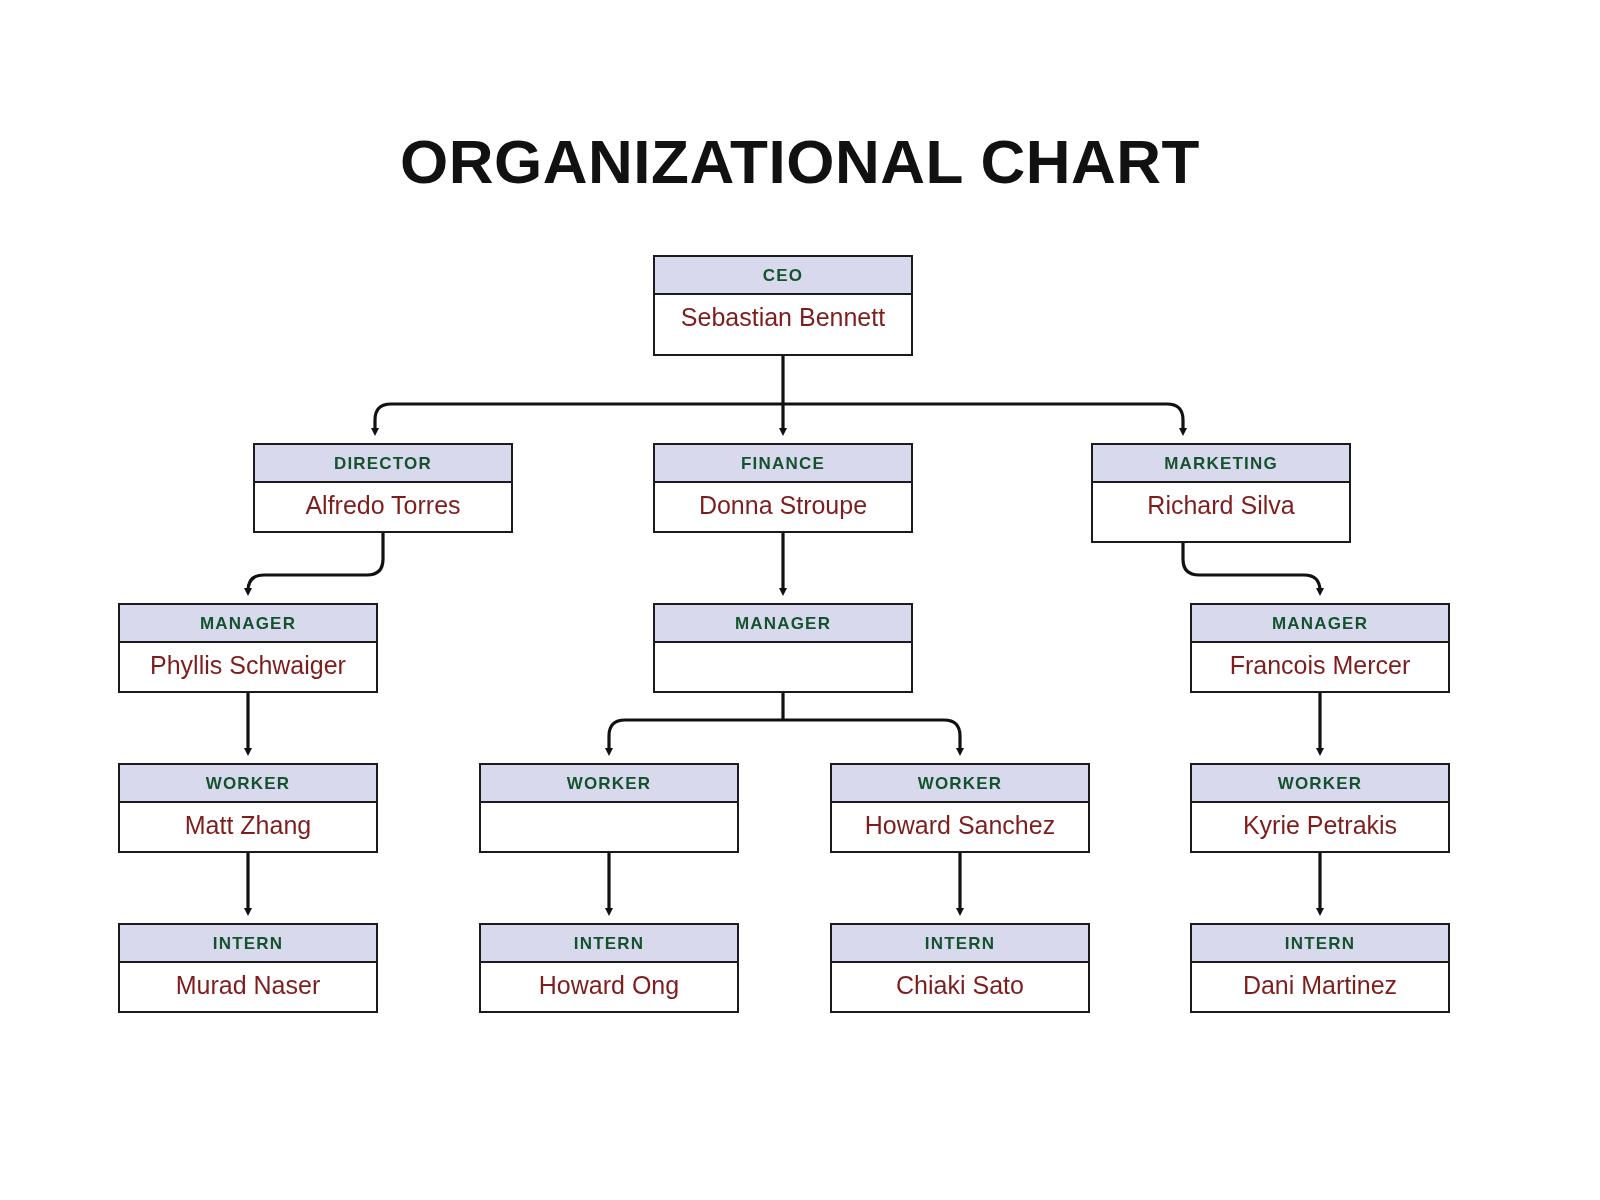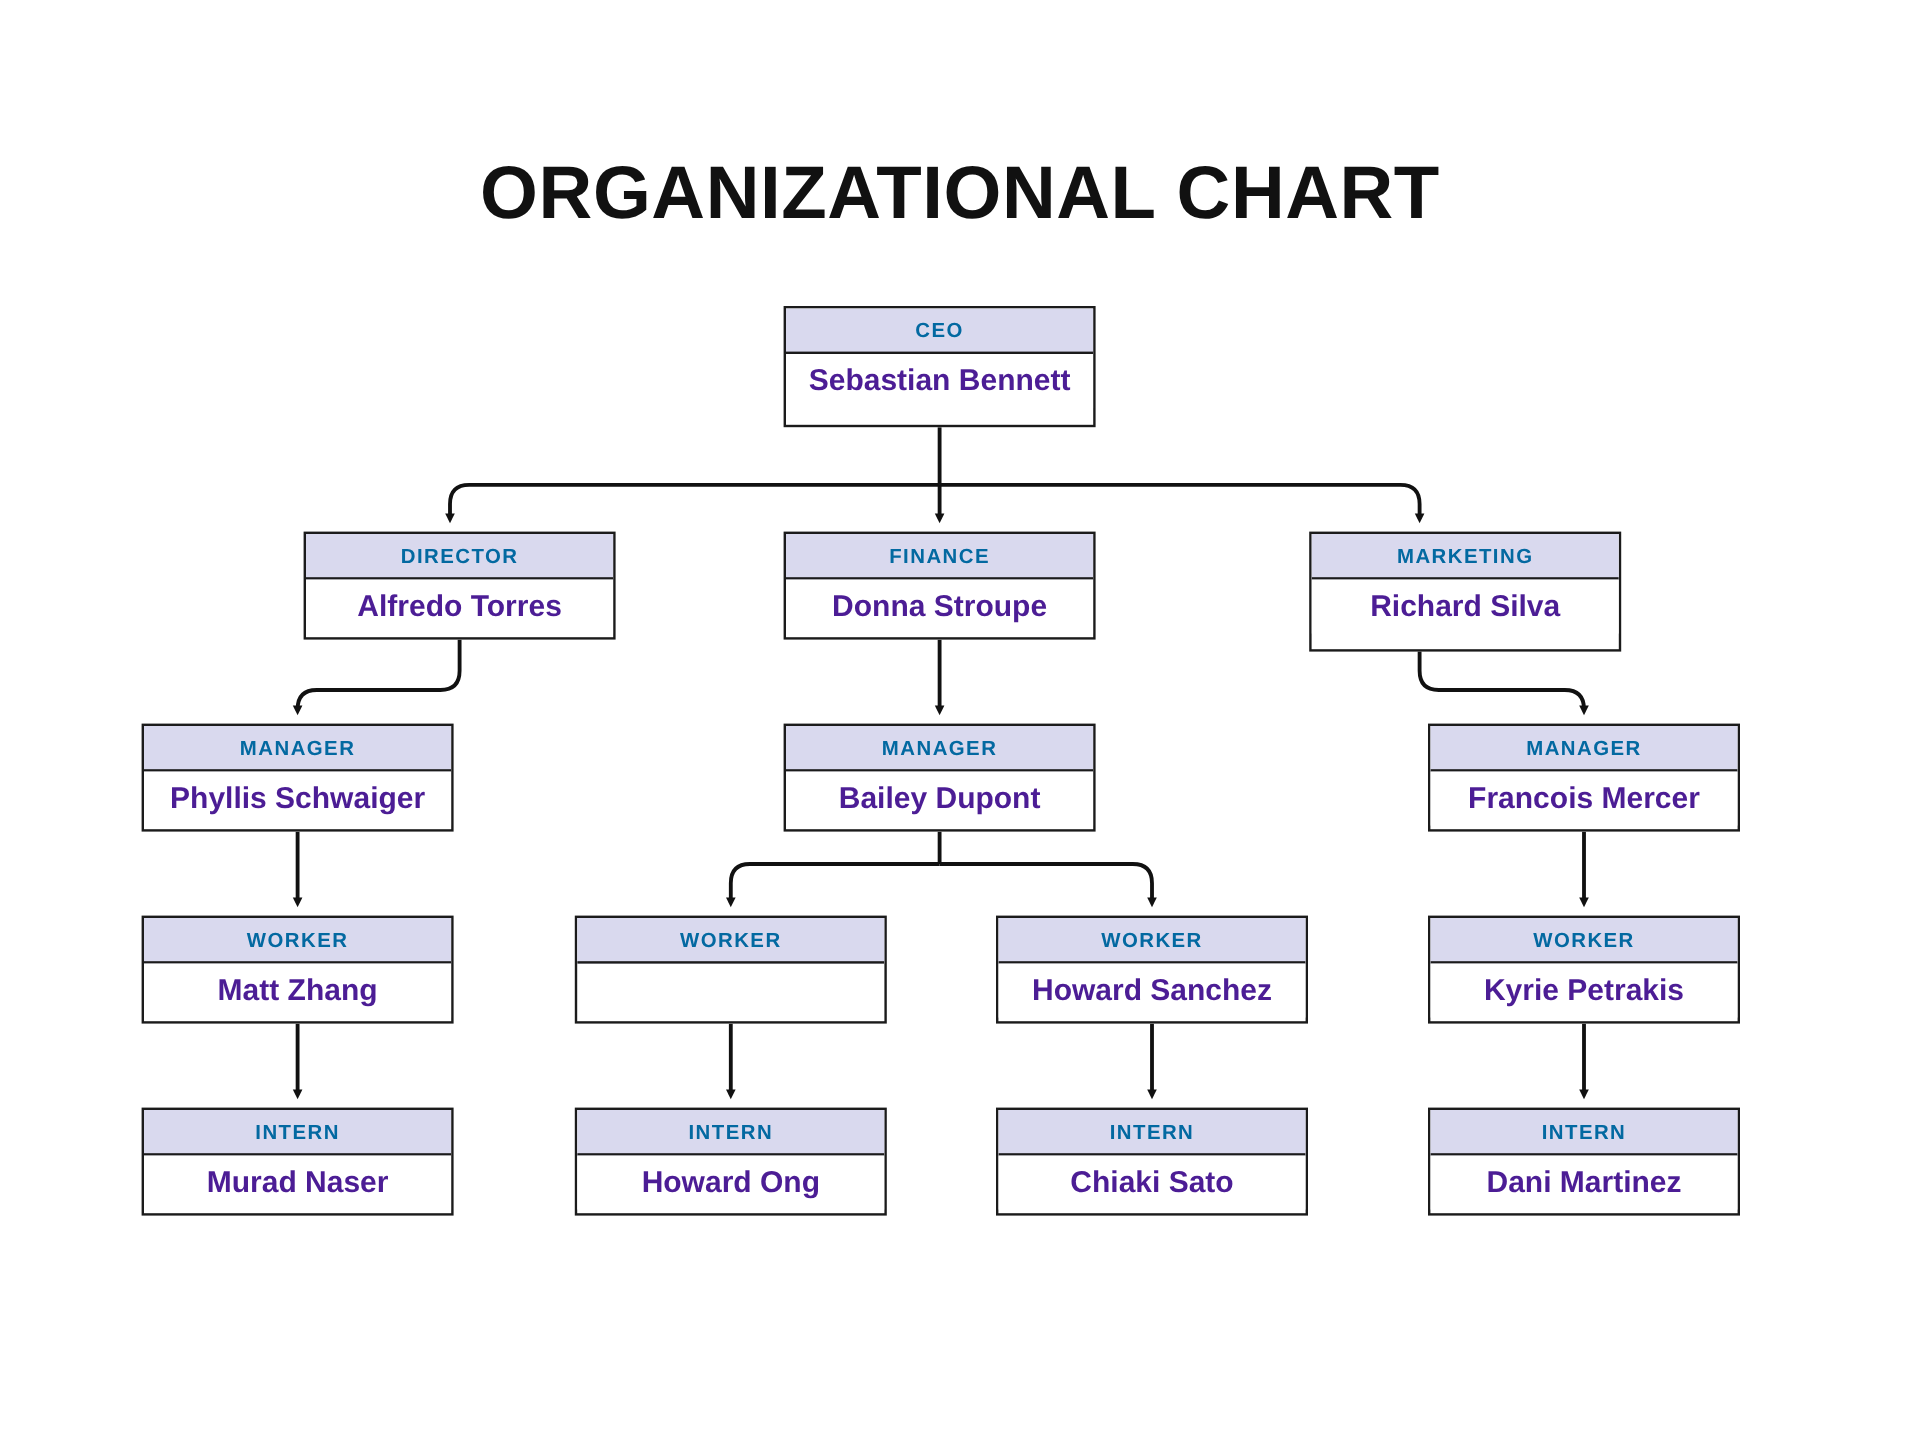--- a/index.html
+++ b/index.html
@@ -59,32 +59,32 @@
   .node .node-role {
     box-sizing: border-box;
     height: 38px;
     line-height: 38px;
     background: #d9d9ee;
     border-bottom: 2px solid #1b1b1b;
     text-align: center;
     font-size: 17px;
     font-weight: 700;
     letter-spacing: 1.2px;
-    color: #0369a1;
+    color: #14532d;
     font-family: "Liberation Sans", sans-serif;
     white-space: nowrap;
   }
   .node .node-name {
     box-sizing: border-box;
     height: 45px;
     line-height: 45px;
     text-align: center;
     font-size: 25px;
-    font-weight: 700;
-    color: #4c1d95;
+    font-weight: 400;
+    color: #7f1d1d;
     background: #ffffff;
     font-family: "Liberation Sans", sans-serif;
     white-space: nowrap;
   }
 </style>
 </head>
 <body>
 
 <div id="page">
 
@@ -148,21 +148,20 @@
     <div class="node-name">Richard Silva</div>
   </div>
 
   <div class="node" style="left:118px; top:603px; width:260px; height:90px;">
     <div class="node-role">MANAGER</div>
     <div class="node-name">Phyllis Schwaiger</div>
   </div>
 
   <div class="node" style="left:653px; top:603px; width:260px; height:90px;">
     <div class="node-role">MANAGER</div>
-    <div class="node-name">Bailey Dupont</div>
   </div>
 
   <div class="node" style="left:1190px; top:603px; width:260px; height:90px;">
     <div class="node-role">MANAGER</div>
     <div class="node-name">Francois Mercer</div>
   </div>
 
   <div class="node" style="left:118px; top:763px; width:260px; height:90px;">
     <div class="node-role">WORKER</div>
     <div class="node-name">Matt Zhang</div>

